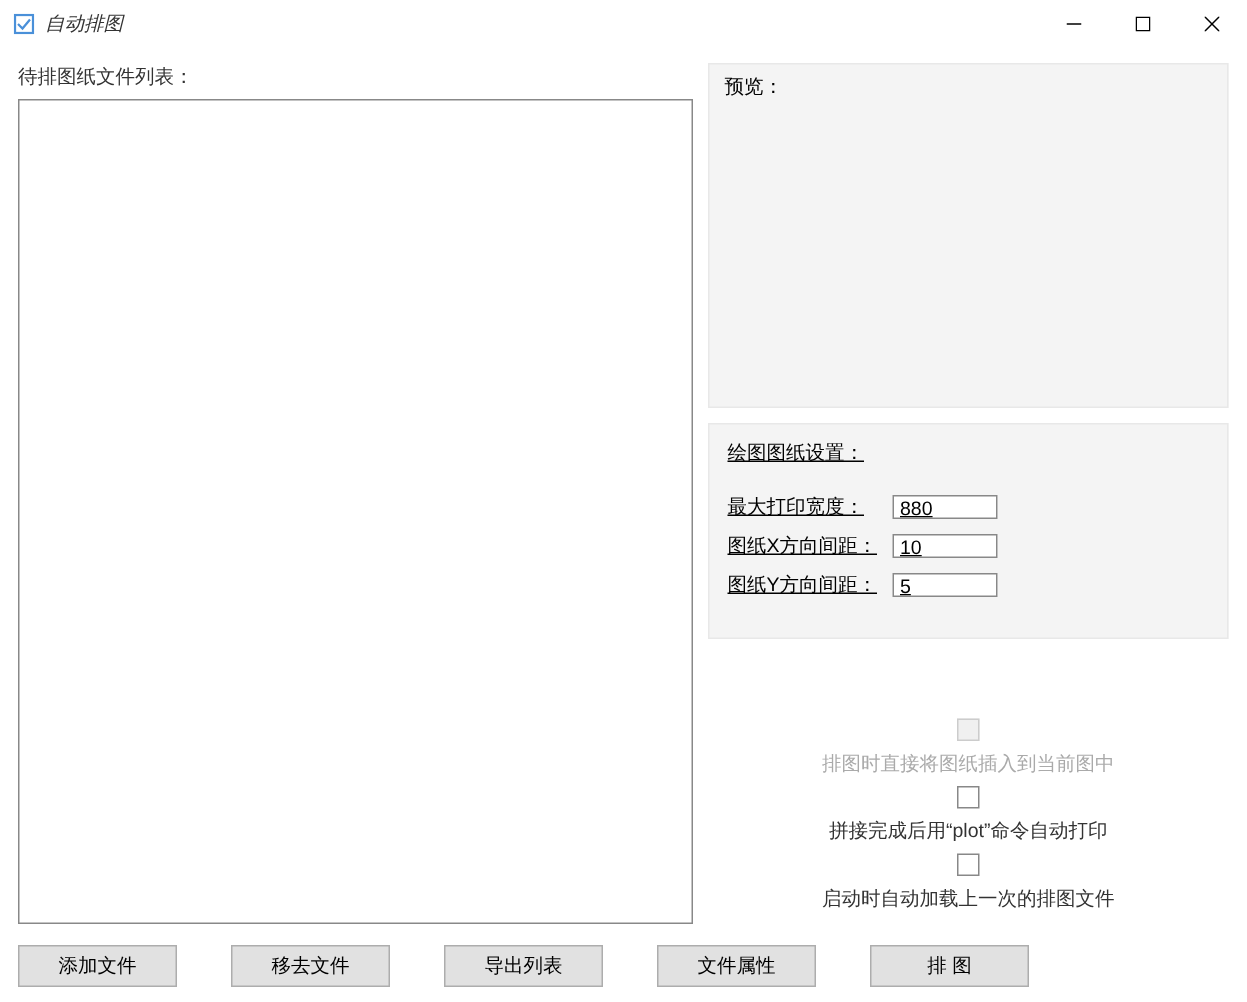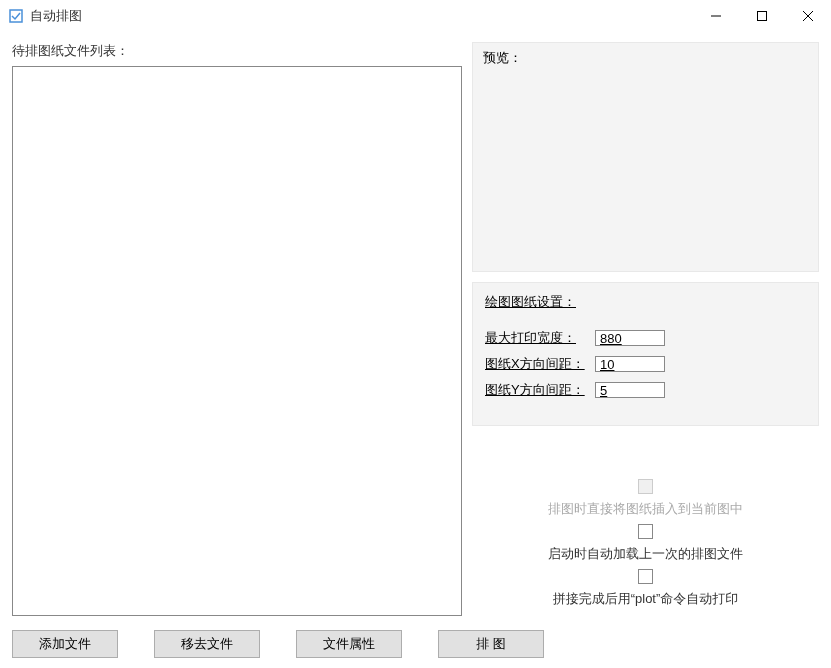--- a/index.html
+++ b/index.html
@@ -34,20 +34,21 @@
       height: 16px;
       margin-right: 6px;
       display: inline-flex;
       align-items: center;
       justify-content: center;
     }
     .titlebar-title {
       flex: 1;
       font-size: 13px;
       color: #333;
+      font-style: italic;
     }
     .titlebar-controls {
       display: flex;
       height: 32px;
     }
     .titlebar-btn {
       width: 46px;
       height: 32px;
       display: flex;
       align-items: center;
@@ -236,29 +237,30 @@
 
       <div class="spacer-flex"></div>
 
       <div class="checkbox-area">
         <div class="checkbox-row disabled">
           <input type="checkbox" disabled="" style="">
           <span class="checkbox-label">排图时直接将图纸插入到当前图中</span>
         </div>
         <div class="checkbox-row">
           <input type="checkbox" style="">
-          <span class="checkbox-label">启动时自动加载上一次的排图文件</span>
+          <span class="checkbox-label">拼接完成后用“plot”命令自动打印</span>
         </div>
         <div class="checkbox-row">
           <input type="checkbox" style="">
-          <span class="checkbox-label">拼接完成后用“plot”命令自动打印</span>
+          <span class="checkbox-label">启动时自动加载上一次的排图文件</span>
         </div>
       </div>
     </div>
   </div>
 
   <div class="button-bar">
     <button class="action-btn">添加文件</button>
     <button class="action-btn">移去文件</button>
+    <button class="action-btn">导出列表</button>
     <button class="action-btn">文件属性</button>
     <button class="action-btn">排  图</button>
   </div>
 </div>
 
 </body></html>

